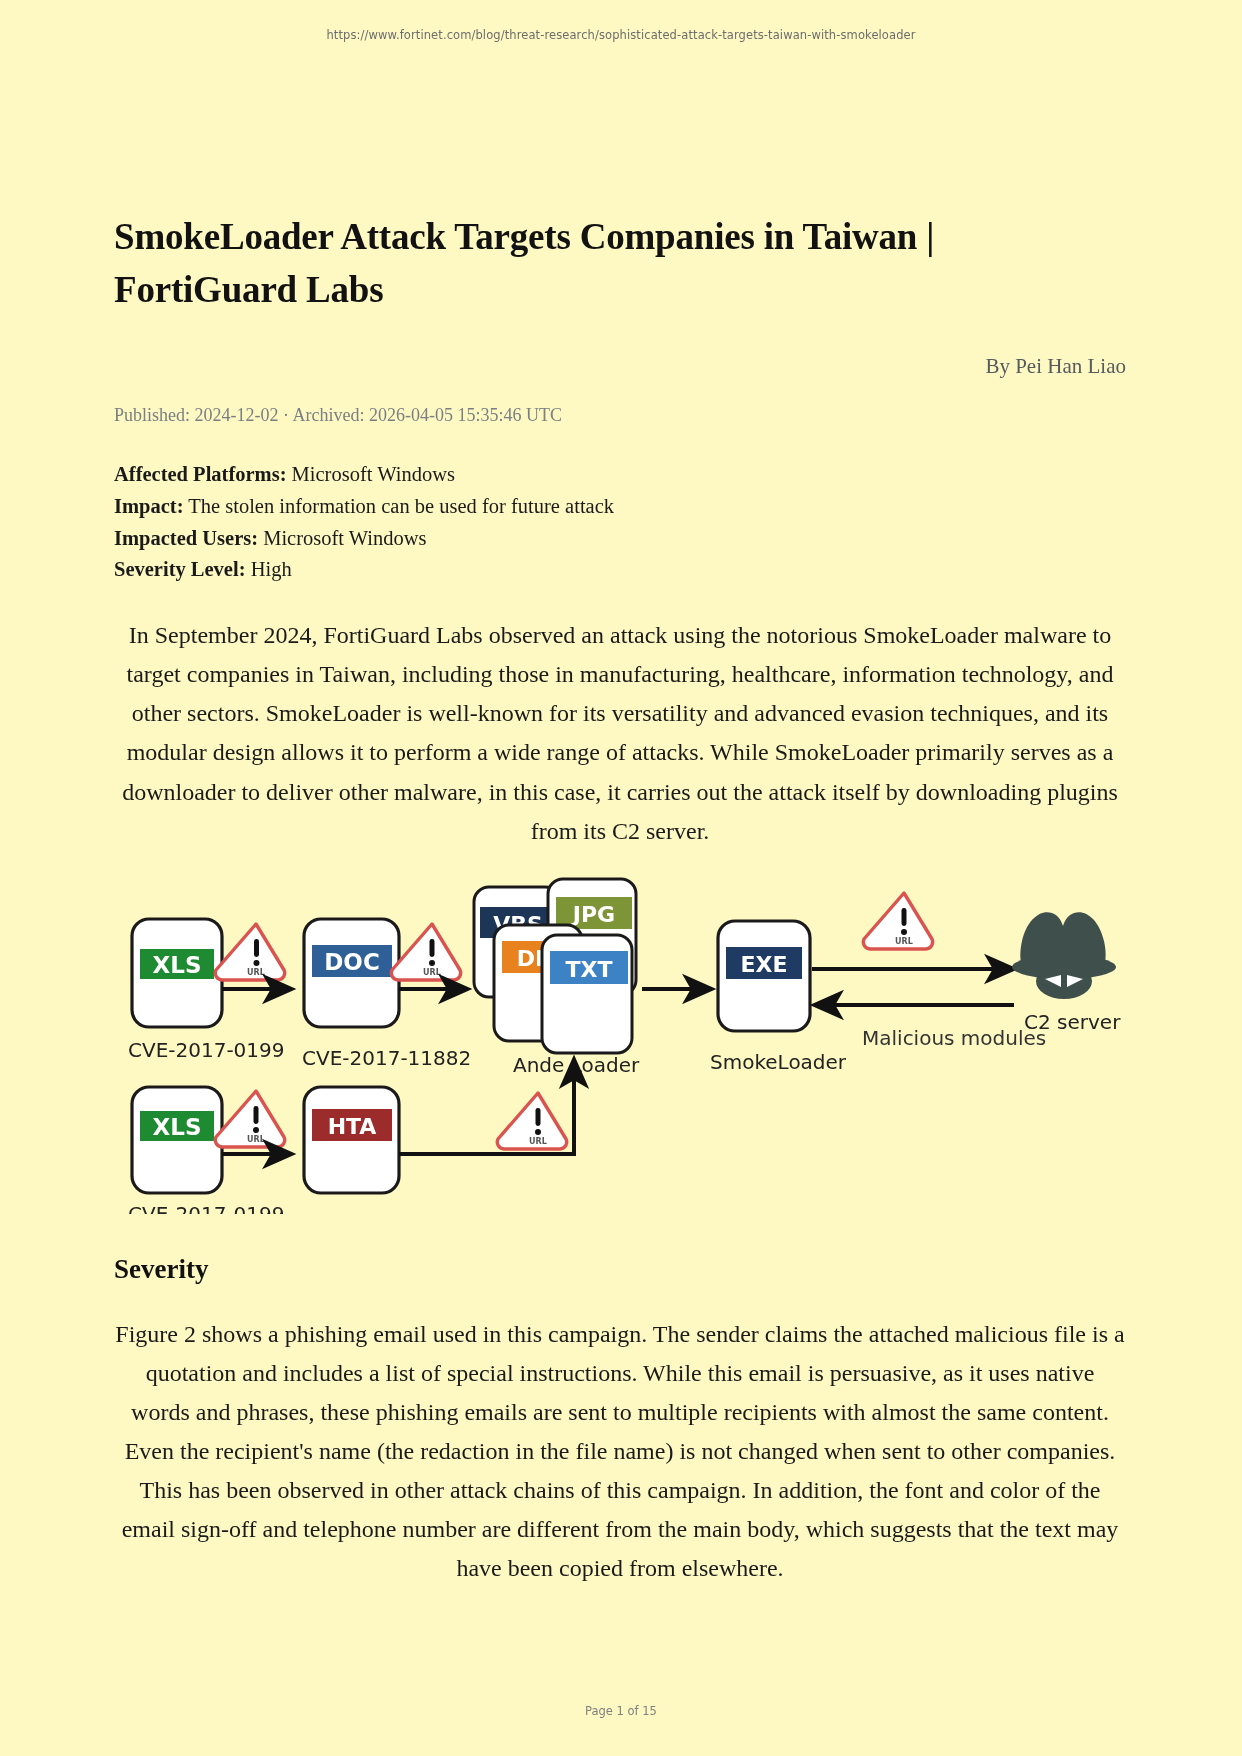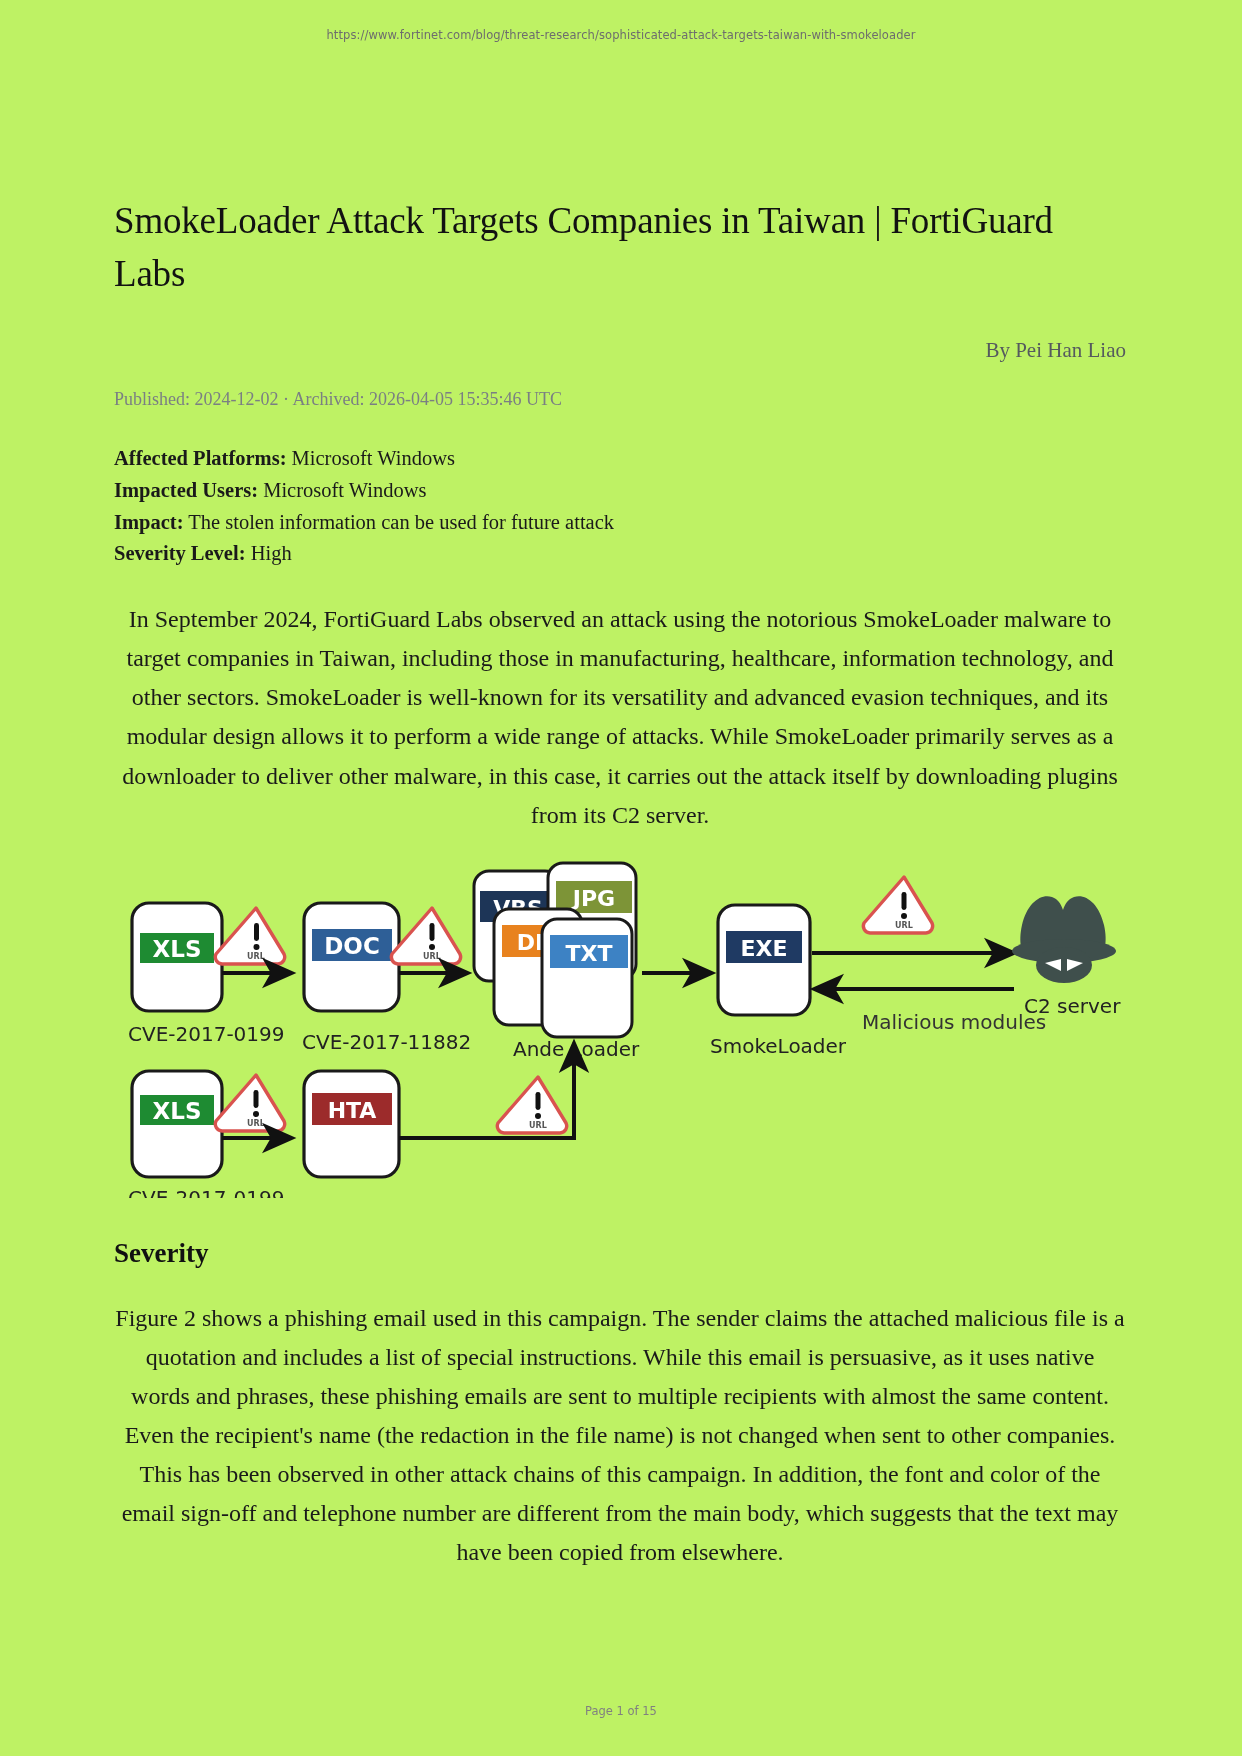--- a/index.html
+++ b/index.html
@@ -12,21 +12,21 @@
     height: 1756px;
     position: relative;
     font-family: "Liberation Serif", "DejaVu Serif", serif;
     color: #1a1a1a;
     overflow: hidden;
   }
   .page {
     position: relative;
     width: 1242px;
     height: 1756px;
-    background: #bef264;
+    background: #fef9c3;
     box-sizing: border-box;
   }
 
   
   .archive-url {
     position: absolute;
     top: 28px;
     left: 0;
     width: 100%;
     text-align: center;
@@ -41,22 +41,22 @@
     position: absolute;
     left: 114px;
     top: 195px;
     width: 1012px;
   }
 
   h1.doc-title {
     font-family: "Liberation Serif", "DejaVu Serif", serif;
     font-size: 37px;
     line-height: 1.42;
-    font-weight: normal;
-    margin: 0 0 0 0;
+    font-weight: bold;
+    margin: 16px 0 0 0;
     letter-spacing: -0.2px;
     color: #121212;
   }
 
   .byline {
     font-size: 21px;
     color: #555a5e;
     margin-top: 38px;
     text-align: right;
   }
@@ -135,26 +135,26 @@
     <div class="byline">By Pei Han Liao</div>
 
     <div class="pubinfo">Published: 2024-12-02 · Archived: 2026-04-05 15:35:46 UTC</div>
 
     <div class="meta-block">
       <div>
         <span class="lbl">Affected Platforms:</span>
         <span>Microsoft Windows</span>
       </div>
       <div>
+        <span class="lbl">Impact:</span>
+        <span>The stolen information can be used for future attack</span>
+      </div>
+      <div>
         <span class="lbl">Impacted Users:</span>
         <span>Microsoft Windows</span>
-      </div>
-      <div>
-        <span class="lbl">Impact:</span>
-        <span>The stolen information can be used for future attack</span>
       </div>
       <div>
         <span class="lbl">Severity Level:</span>
         <span>High</span>
       </div>
     </div>
 
     <p class="body-par">In September 2024, FortiGuard Labs observed an attack using the notorious SmokeLoader malware to target companies in Taiwan, including those in manufacturing, healthcare, information technology, and other sectors. SmokeLoader is well-known for its versatility and advanced evasion techniques, and its modular design allows it to perform a wide range of attacks. While SmokeLoader primarily serves as a downloader to deliver other malware, in this case, it carries out the attack itself by downloading plugins from its C2 server.</p>
 
     <div class="figure-wrap">

